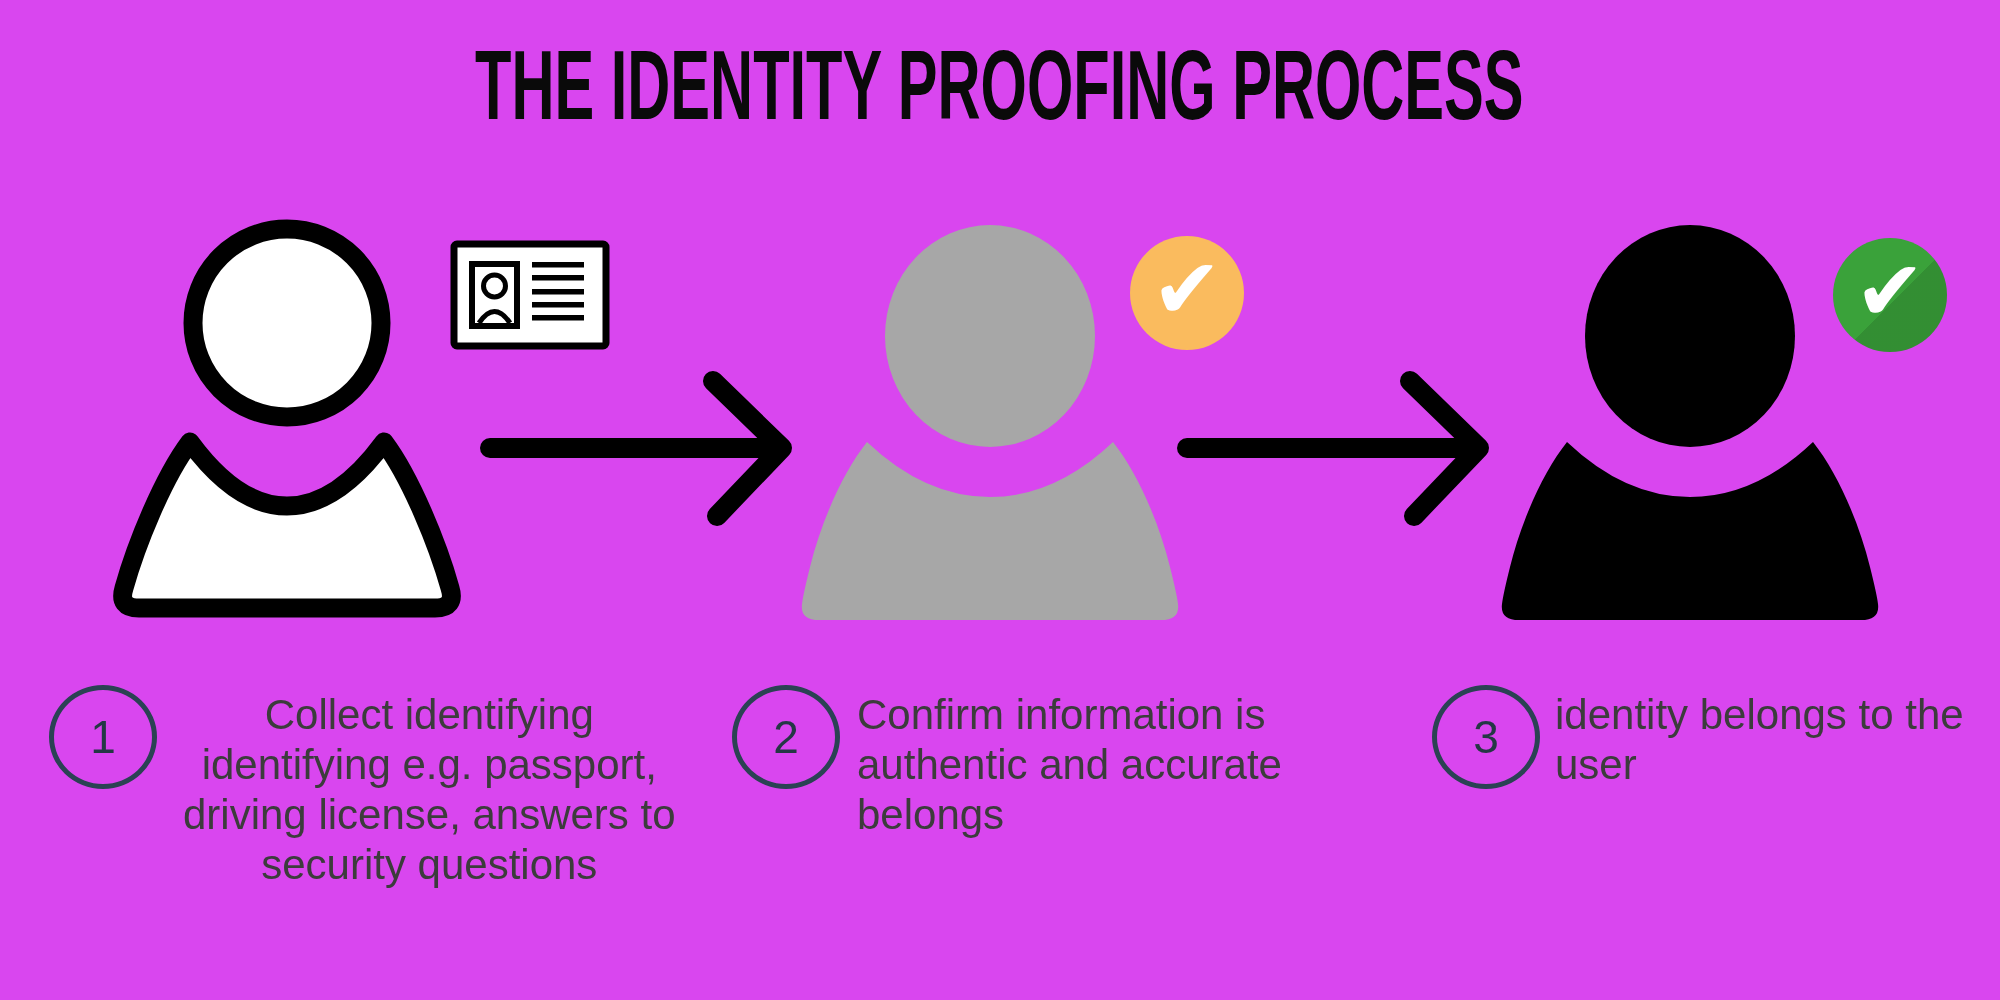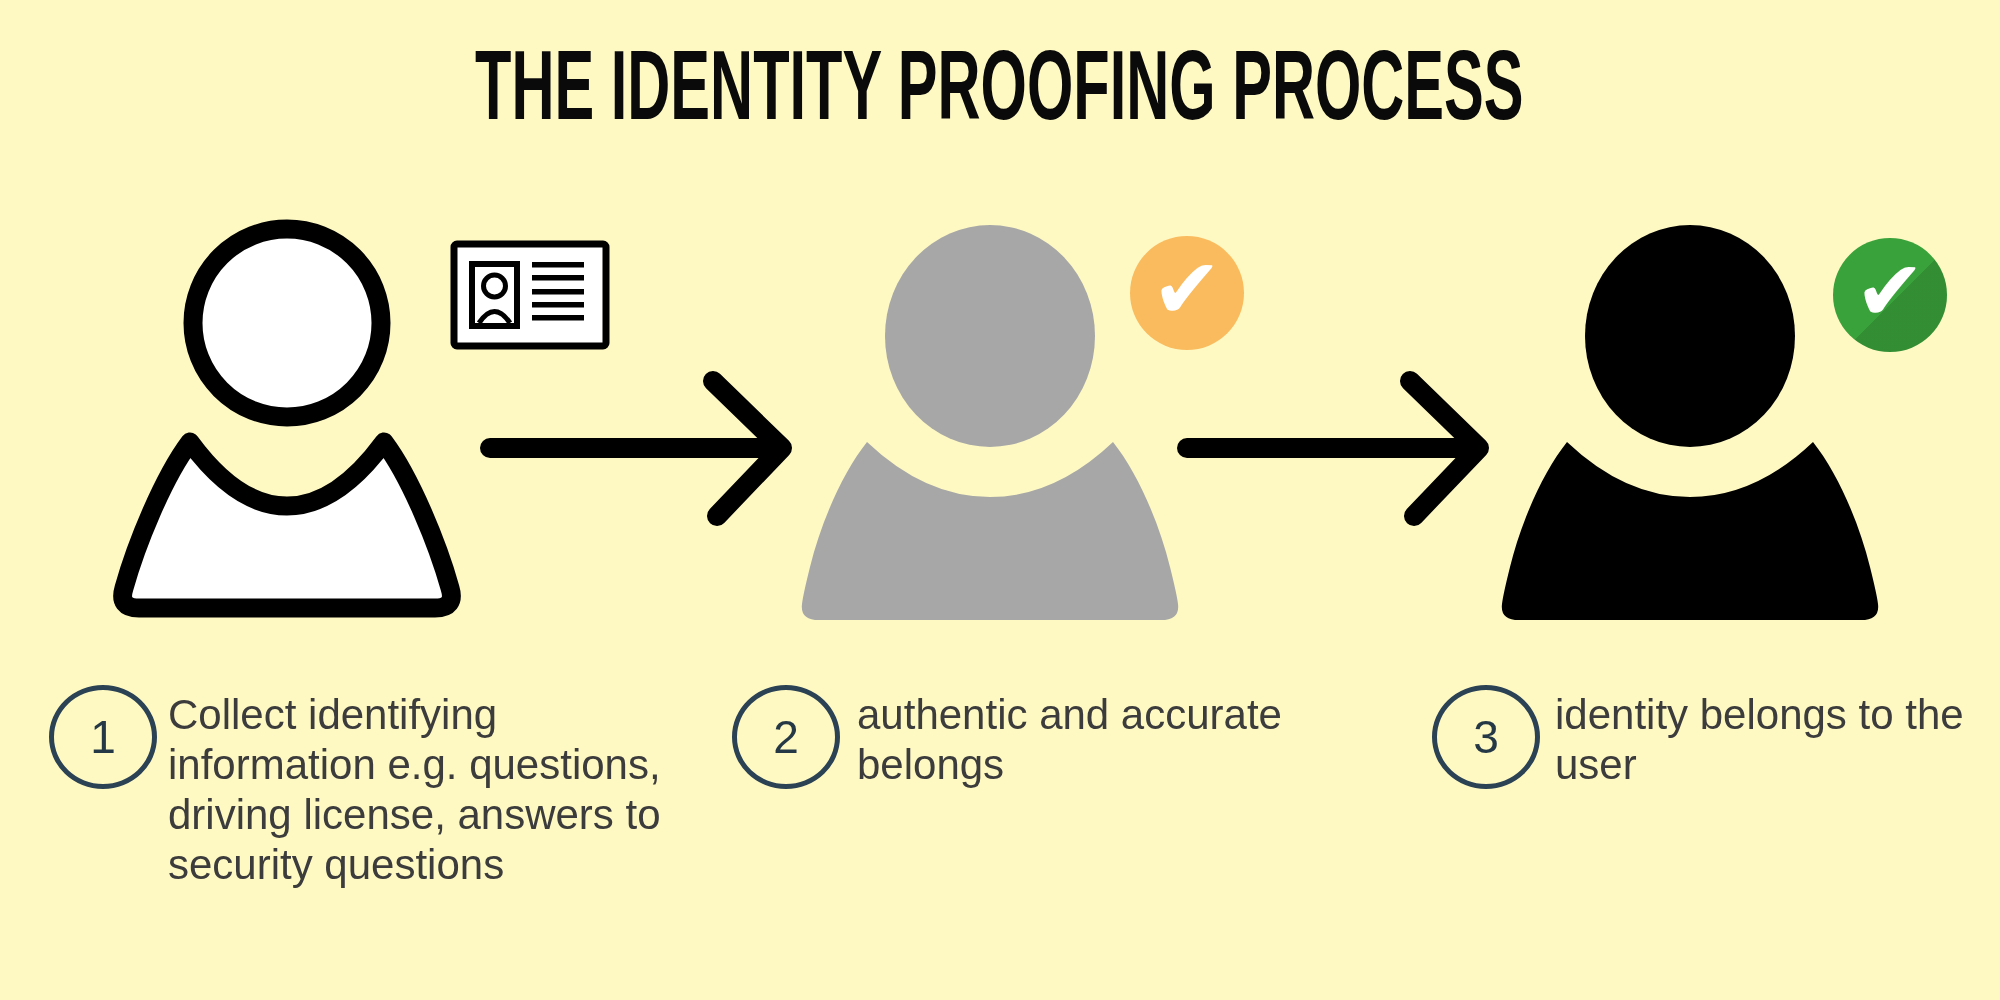--- a/index.html
+++ b/index.html
@@ -1,17 +1,17 @@
 <!DOCTYPE html>
 <html><head>
 <meta charset="utf-8">
 <style>
   html,body { margin:0; padding:0; background:#ffffff; }
   .canvas {
-    position:relative; width:2000px; height:1000px; background:#fef9c3;
+    position:relative; width:2000px; height:1000px; background:#d946ef;
     overflow:hidden; font-family:"Liberation Sans","DejaVu Sans",sans-serif;
   }
   .abs { position:absolute; }
 
   
   .title {
     position:absolute; left:475px; top:35px;
     font-size:99px; font-weight:bold; color:#0a0a0a;
     line-height:99px; white-space:nowrap;
     transform:scaleX(0.602); transform-origin:0 0;
@@ -101,31 +101,32 @@
   </svg>
 
   <div class="badge badge-green abs" style="left:1833px; top:238px;">
     <span class="shade"></span>
     <span class="check">✔</span>
   </div>
 
   <div class="step-circle" style="left:49px; top:685px;">
     <span class="step-number">1</span>
   </div>
-  <div class="step-text" style="left:168px; top:690px;">
+  <div class="step-text" style="left:183px; top:690px;text-align:center;">
     <div>Collect identifying</div>
-    <div>information e.g. questions,</div>
+    <div>identifying e.g. passport,</div>
     <div>driving license, answers to</div>
     <div>security questions</div>
   </div>
 
   <div class="step-circle" style="left:732px; top:685px;">
     <span class="step-number">2</span>
   </div>
   <div class="step-text" style="left:857px; top:690px;">
+    <div>Confirm information is</div>
     <div>authentic and accurate</div>
     <div>belongs</div>
   </div>
 
   <div class="step-circle" style="left:1432px; top:685px;">
     <span class="step-number">3</span>
   </div>
   <div class="step-text" style="left:1555px; top:690px;">
     <div>identity belongs to the</div>
     <div>user</div>

